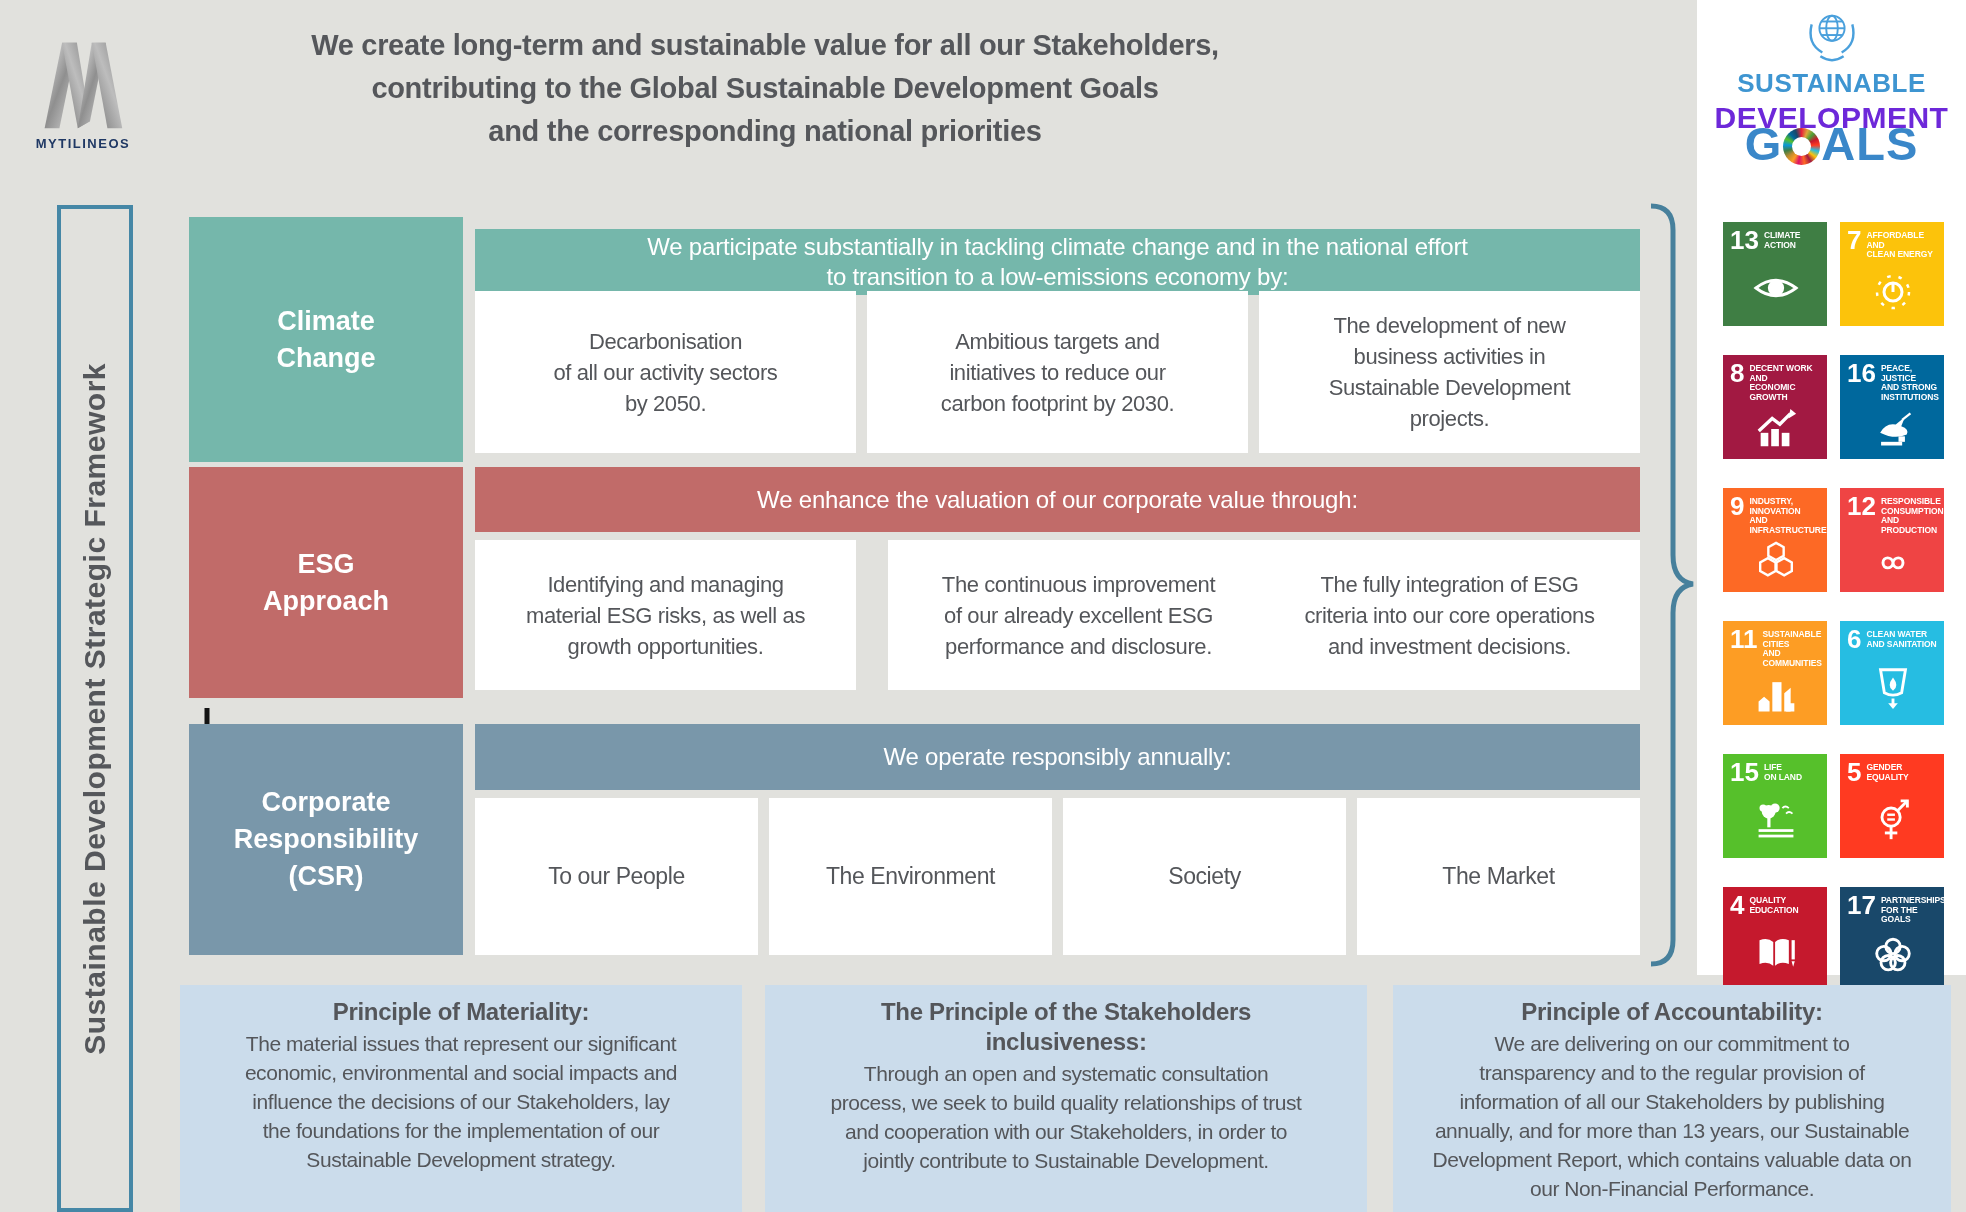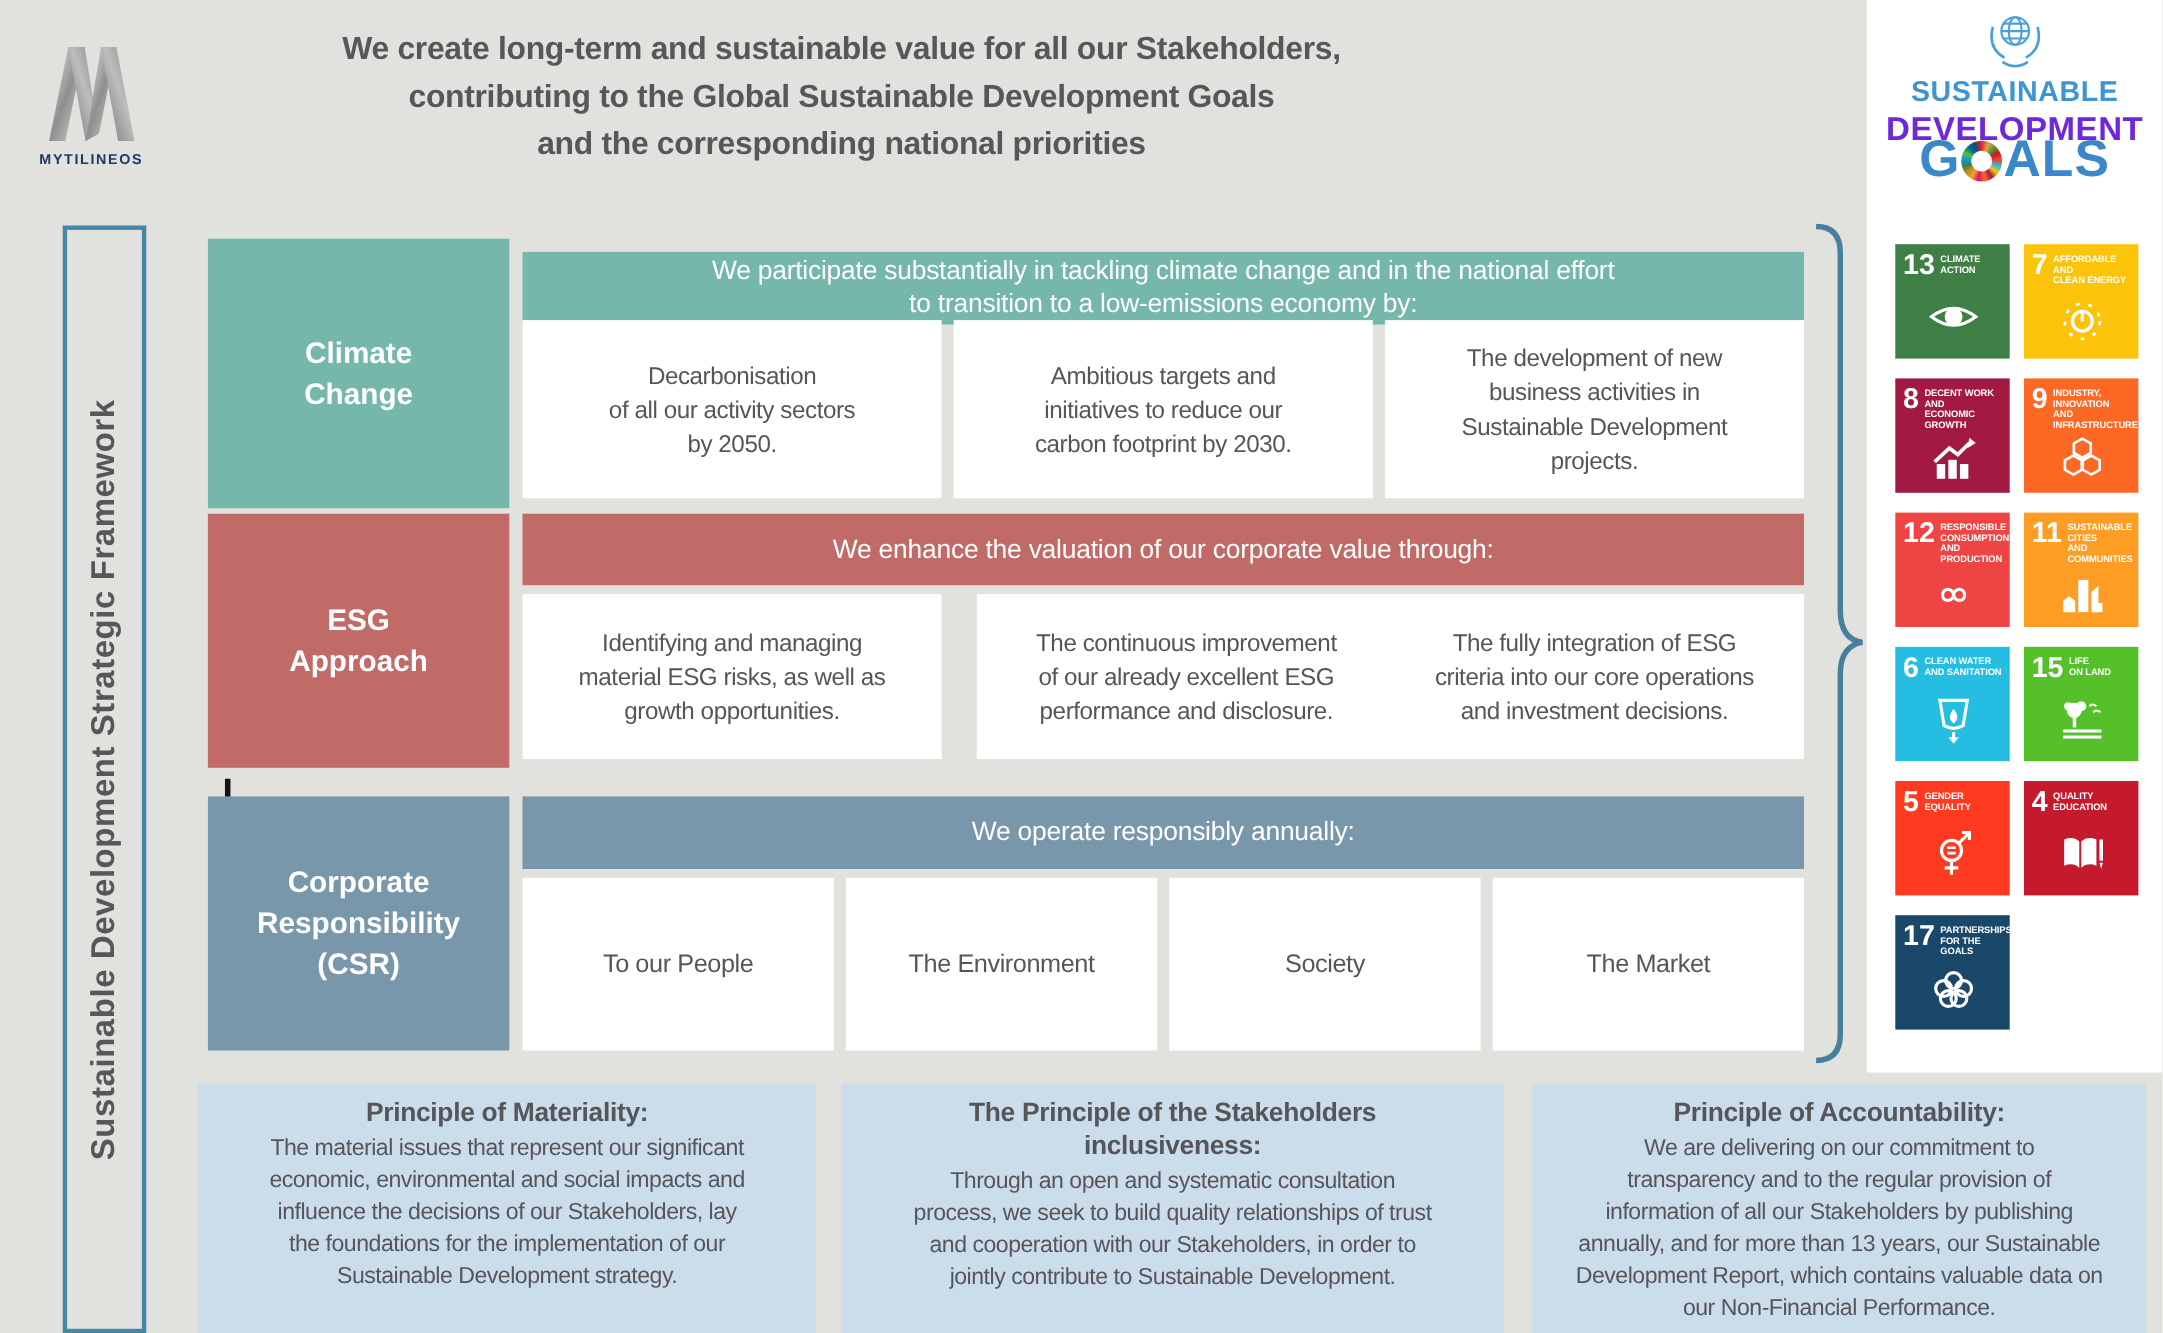--- a/index.html
+++ b/index.html
@@ -69,21 +69,21 @@
     font-size:47px;font-weight:bold;color:#3A87C9;letter-spacing:1px;line-height:52px;
   }
   .goals-wheel{
     width:37px;height:37px;border-radius:50%;position:relative;margin:4px 1px 0 1px;
     background:conic-gradient(#E5243B,#DDA63A,#4C9F38,#C5192D,#FF3A21,#26BDE2,#FCC30B,#A21942,#FD6925,#DD1367,#FD9D24,#BF8B2E,#3F7E44,#0A97D9,#56C02B,#00689D,#19486A,#E5243B);
   }
   .goals-wheel::after{content:"";position:absolute;inset:9px;background:#fff;border-radius:50%;}
 
   .sdg-grid{
     position:absolute;left:26px;top:222px;
-    display:grid;grid-template-columns:104px 104px;grid-auto-rows:104px;gap:18px 13px;
+    display:grid;grid-template-columns:104px 104px;grid-auto-rows:104px;gap:29px 13px;
   }
   .tile{
     box-sizing:border-box;padding:6px 5px 4px 7px;display:flex;flex-direction:column;color:#fff;
   }
   .tile-head{display:flex;gap:5px;align-items:flex-start;}
   .tile-num{font-size:26px;font-weight:bold;line-height:25px;}
   .tile-label{font-size:8.5px;font-weight:bold;line-height:9.5px;margin-top:3px;letter-spacing:-0.1px;text-align:left;}
   .tile-icon{flex:1;display:flex;align-items:center;justify-content:center;}
 </style>
 </head>
@@ -231,20 +231,36 @@
           <svg width="48" height="46" viewBox="0 0 48 48">
               <rect x="8" y="28" width="8" height="14" fill="#fff"></rect>
               <rect x="19" y="24" width="8" height="18" fill="#fff"></rect>
               <rect x="30" y="28" width="8" height="14" fill="#fff"></rect>
               <polyline points="6,26 20,13 28,19 39,8" fill="none" stroke="#fff" stroke-width="3.5"></polyline>
               <polygon points="39,3 45,8 37,13" fill="#fff"></polygon>
             </svg>
         </div>
       </div>
 
+      <div class="tile" style="background-color: rgb(0, 104, 157);">
+        <div class="tile-head">
+            <span class="tile-num">16</span>
+            <span class="tile-label prewrap">PEACE, JUSTICE
+AND STRONG
+INSTITUTIONS</span>
+          </div>
+        <div class="tile-icon">
+          <svg width="48" height="44" viewBox="0 0 48 48">
+              <path d="M10,28 q6,-11 17,-9 l10,-8 -4,10 q9,3 6,9 q-13,6 -29,-2z" fill="#fff"></path>
+              <line x1="34" y1="14" x2="43" y2="7" stroke="#fff" stroke-width="2.5"></line>
+              <rect x="11" y="38" width="23" height="4" fill="#fff"></rect>
+              <rect x="30" y="32" width="7" height="6" fill="#fff"></rect>
+            </svg>
+        </div>
+      </div>
 
       <div class="tile" style="background-color: rgb(253, 105, 37);">
         <div class="tile-head">
             <span class="tile-num">9</span>
             <span class="tile-label prewrap">INDUSTRY, INNOVATION
 AND INFRASTRUCTURE</span>
           </div>
         <div class="tile-icon">
           <svg width="48" height="46" viewBox="0 0 48 48">
               <g fill="none" stroke="#fff" stroke-width="2.5">

